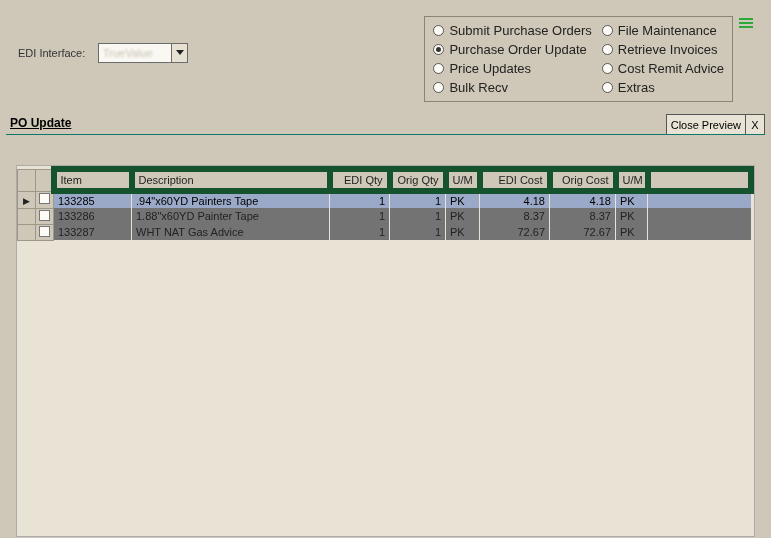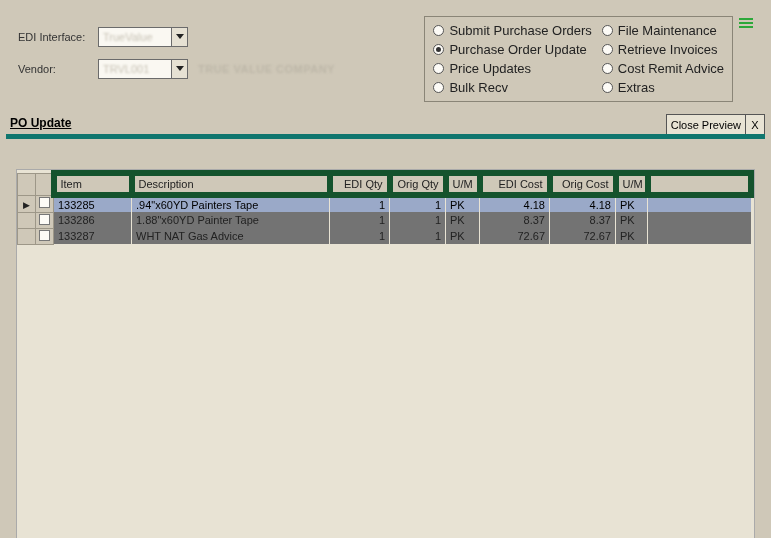--- a/index.html
+++ b/index.html
@@ -101,21 +101,21 @@
     margin-left: 6px;
   }
   .top-icon svg { display:block; }
   .section {
     margin: 0 6px;
   }
   .section-header {
     display:flex;
     justify-content: space-between;
     align-items: stretch;
-    border-bottom: 5px solid #0f766e;
+    border-bottom: 1px solid #0f766e;
     margin-top: 4px;
   }
   .section-title {
     font-weight: bold;
     text-decoration: underline;
     color: #000;
     padding: 2px 2px 3px 4px;
     font-size: 12px;
   }
   .section-header .right {
@@ -207,32 +207,20 @@
     <div class="form-row">
       <label>EDI Interface:</label>
       <div class="combo">
         <span class="combo-text">TrueValue</span>
         <span class="arrow">
           <svg width="8" height="6">
               <polygon points="0,0 8,0 4,5" fill="#222"></polygon>
             </svg>
         </span>
       </div>
-    </div>
-    <div class="form-row">
-      <label>Vendor:</label>
-      <div class="combo">
-        <span class="combo-text">TRVL001</span>
-        <span class="arrow">
-          <svg width="8" height="6">
-              <polygon points="0,0 8,0 4,5" fill="#222"></polygon>
-            </svg>
-        </span>
-      </div>
-      <span class="blur-text">TRUE VALUE COMPANY</span>
     </div>
   </div>
 
   <div style="display:flex;align-items:flex-start;">
     <div class="radio-panel">
       <div class="radio-col" id="radio-col1">
           <div class="radio-item">
             <span class="radio-dot"></span>
             <span>Submit Purchase Orders</span>
           </div>

